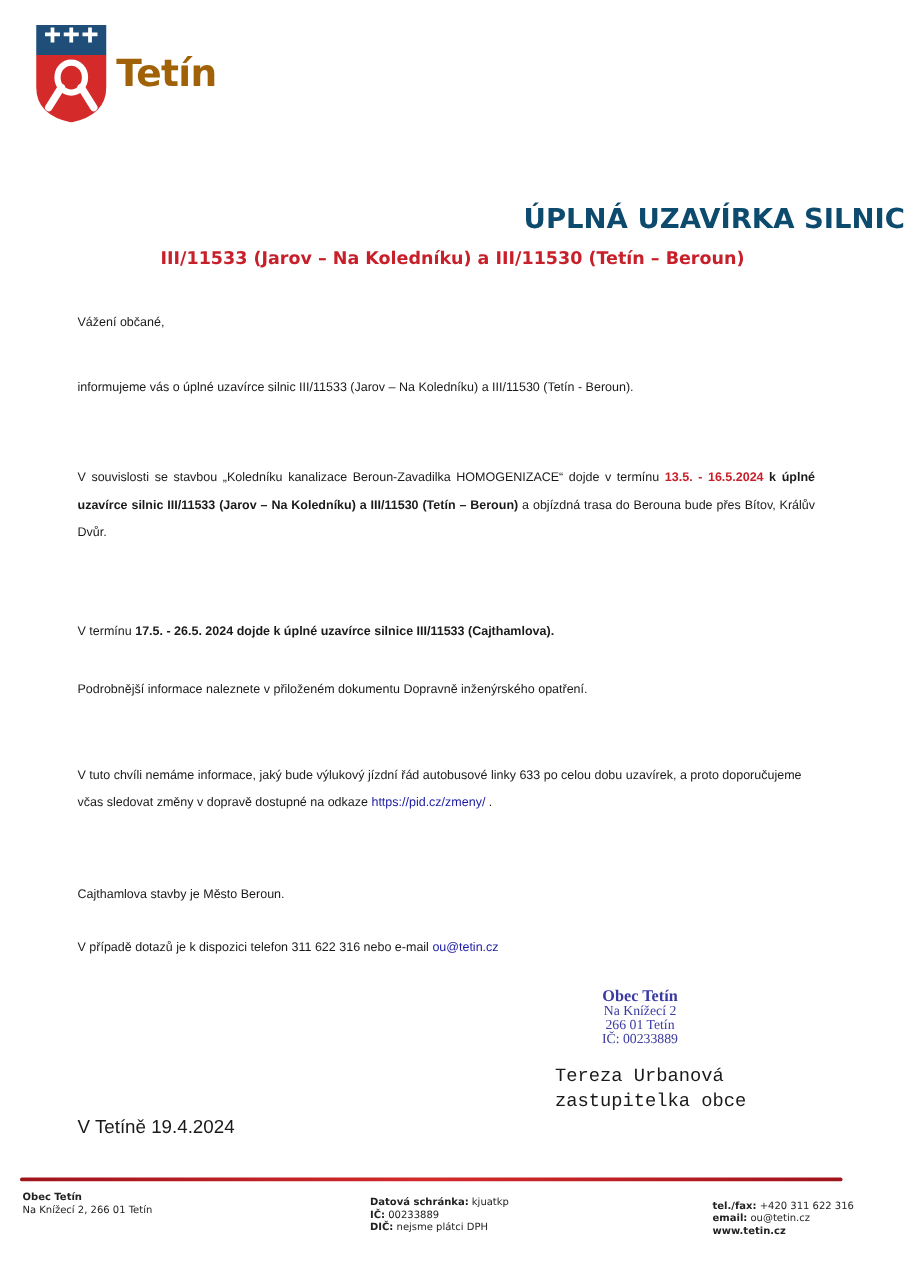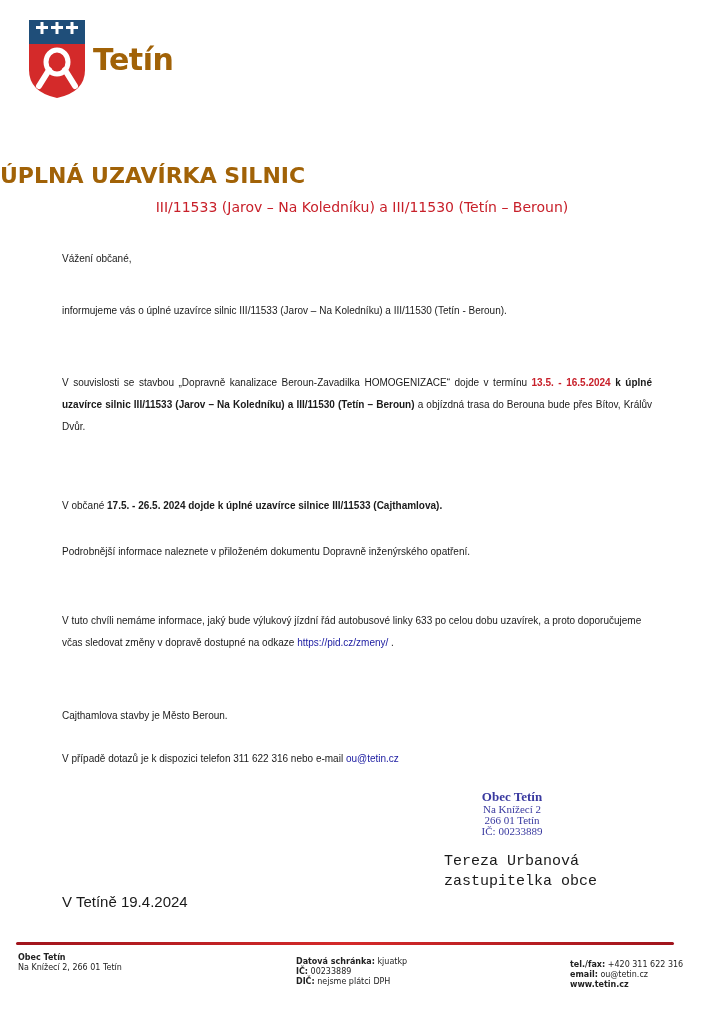--- a/index.html
+++ b/index.html
@@ -2,24 +2,24 @@
 <html><head>
 <meta charset="utf-8">
 <style>
   html, body { margin: 0; padding: 0; background: #ffffff; }
   body { width: 724px; height: 1024px; position: relative; overflow: hidden;
          font-family: "Liberation Sans", sans-serif; color: #1a1a1a; }
   .logo { position: absolute; left: 27px; top: 20px; width: 150px; height: 80px; }
   .crest { position: absolute; left: 0; top: 0; width: 60px; height: 78px; }
   .brand { position: absolute; left: 66px; top: 22px; font-family: "DejaVu Sans", sans-serif;
            font-weight: bold; font-size: 30px; color: #a16207; letter-spacing: -0.5px; }
-  .title { position: absolute; left: 0; width: 724px; top: 163px; text-align: left;
-           font-family: "DejaVu Sans", sans-serif; font-weight: bold; font-size: 22px; color: #a16207; }
+  .title { position: absolute; left: 0; width: 724px; top: 163px; text-align: right;
+           font-family: "DejaVu Sans", sans-serif; font-weight: bold; font-size: 22px; color: #0c4a6e; }
   .subtitle { position: absolute; left: 0; width: 724px; top: 199px; text-align: center;
-              font-family: "DejaVu Sans", sans-serif; font-weight: normal; font-size: 14px; color: #c8202a; }
+              font-family: "DejaVu Sans", sans-serif; font-weight: bold; font-size: 14px; color: #c8202a; }
   .p { position: absolute; left: 62px; width: 590px; font-size: 10px; line-height: 22px; }
   .just { text-align: justify; }
   .red { color: #c8202a; font-weight: bold; margin-top: 20px; }
   .b { font-weight: bold; }
   a.link { color: #1a1aa0; }
   .stamp { position: absolute; left: 462px; top: 790px; width: 100px; text-align: center;
            font-family: "Liberation Serif", serif; color: #3a3aa0; line-height: 11px; }
   .stamp .s1 { font-size: 13px; font-weight: bold; line-height: 14px; }
   .stamp .s2 { font-size: 11px; font-weight: normal; }
   .date { position: absolute; left: 62px; top: 893px; font-size: 15px; }
@@ -51,25 +51,25 @@
 </div>
 
 <div class="title">ÚPLNÁ UZAVÍRKA SILNIC</div>
 <div class="subtitle">III/11533 (Jarov – Na Koledníku) a III/11530 (Tetín – Beroun)</div>
 
 <div class="p" style="top:248px">Vážení občané,</div>
 
 <div class="p" style="top:300px">informujeme vás o úplné uzavírce silnic III/11533 (Jarov – Na Koledníku) a III/11530 (Tetín - Beroun).</div>
 
 <div class="p just" style="top:372px">
-  <span>V souvislosti se stavbou „Dopravně kanalizace Beroun-Zavadilka HOMOGENIZACE“ dojde v termínu </span><span class="red">13.5. - 16.5.2024</span><span class="b"> k úplné uzavírce silnic III/11533 (Jarov – Na Koledníku) a III/11530 (Tetín – Beroun)</span><span> a objízdná trasa do Berouna bude přes Bítov, Králův Dvůr.</span>
+  <span>V souvislosti se stavbou „Koledníku kanalizace Beroun-Zavadilka HOMOGENIZACE“ dojde v termínu </span><span class="red">13.5. - 16.5.2024</span><span class="b"> k úplné uzavírce silnic III/11533 (Jarov – Na Koledníku) a III/11530 (Tetín – Beroun)</span><span> a objízdná trasa do Berouna bude přes Bítov, Králův Dvůr.</span>
 </div>
 
 <div class="p" style="top:495px">
-  <span>V občané </span><span class="b">17.5. - 26.5. 2024 dojde k úplné uzavírce silnice III/11533 (Cajthamlova).</span>
+  <span>V termínu </span><span class="b">17.5. - 26.5. 2024 dojde k úplné uzavírce silnice III/11533 (Cajthamlova).</span>
 </div>
 
 <div class="p" style="top:541px">Podrobnější informace naleznete v přiloženém dokumentu Dopravně inženýrského opatření.</div>
 
 <div class="p" style="top:610px">
   <span>V tuto chvíli nemáme informace, jaký bude výlukový jízdní řád autobusové linky 633 po celou dobu uzavírek, a proto doporučujeme včas sledovat změny v dopravě dostupné na odkaze </span><a class="link">https://pid.cz/zmeny/</a><span> .</span>
 </div>
 
 <div class="p" style="top:705px">Cajthamlova stavby je Město Beroun.</div>
 

